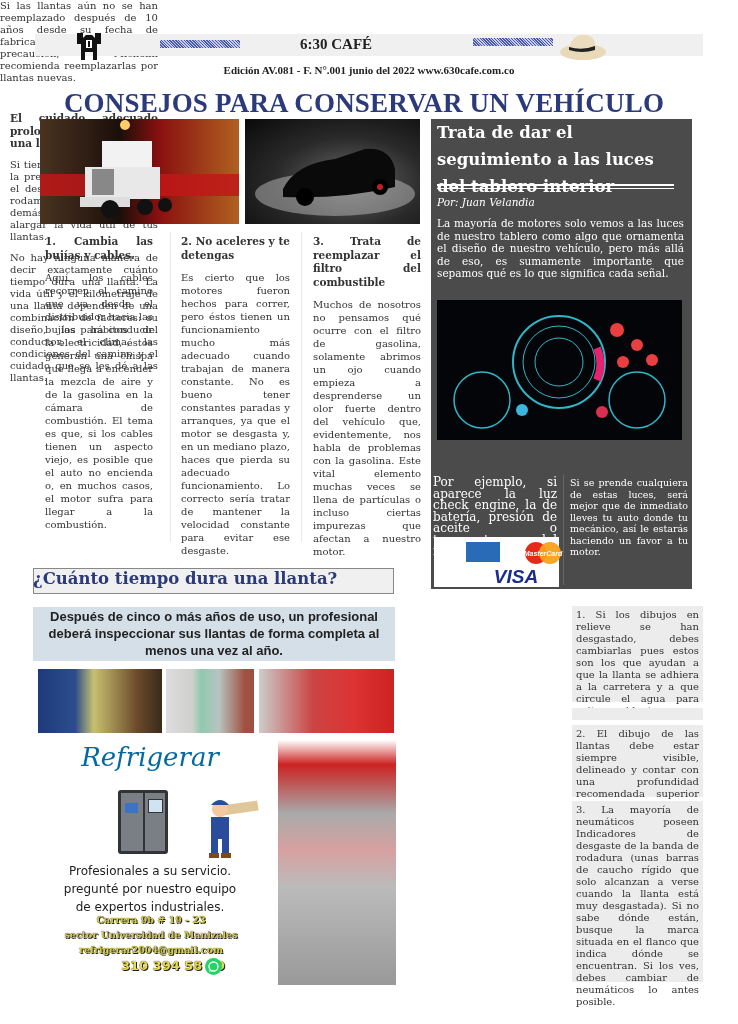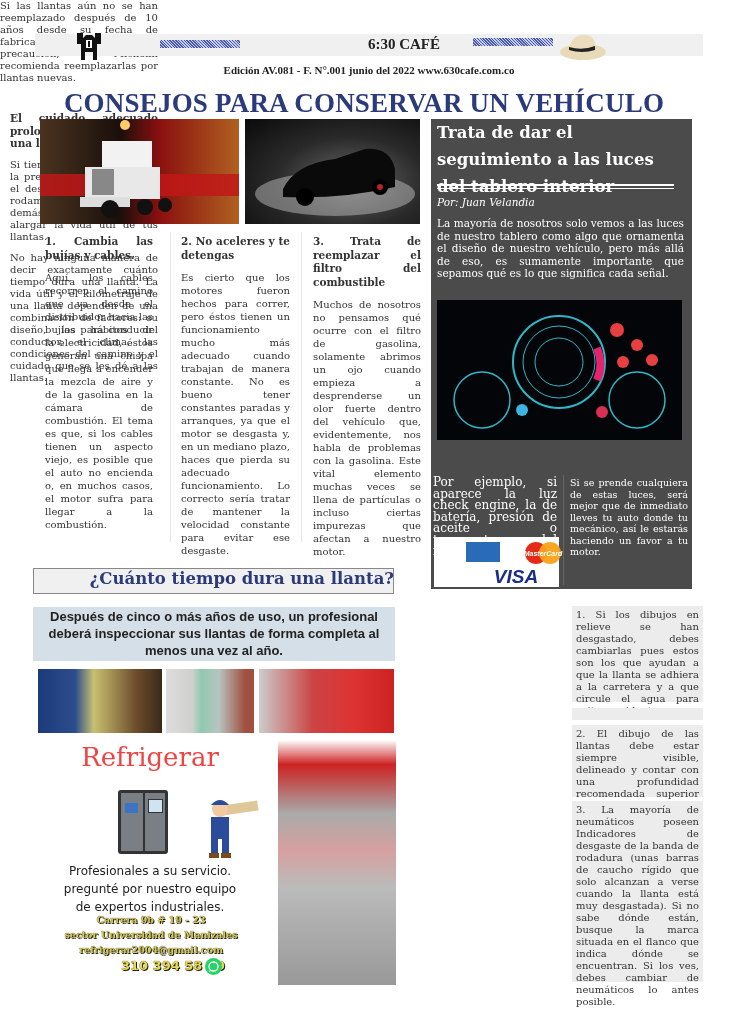--- a/index.html
+++ b/index.html
@@ -6,21 +6,21 @@
   html, body { width: 738px; height: 1024px; background: #ffffff; overflow: hidden; }
   body { position: relative; font-family: "DejaVu Serif", serif; color: #333; }
   .abs { position: absolute; }
 
   
   #mast { left: 35px; top: 34px; width: 668px; height: 22px; background: #f0f0f0; }
   #logo { left: 74px; top: 30px; width: 30px; height: 32px; }
   .hatch { height: 8px; background: repeating-linear-gradient(45deg, #4a5aa8 0 1px, #c6cbe6 1px 2px); }
   #hatch-l { left: 160px; top: 40px; width: 80px; }
   #hatch-r { left: 473px; top: 38px; width: 80px; }
-  #mast-title { left: 300px; top: 36px; width: 140px; text-align: right; font-family: "Liberation Serif", serif; font-weight: bold; font-size: 15px; color: #222; }
+  #mast-title { left: 300px; top: 36px; width: 140px; text-align: left; font-family: "Liberation Serif", serif; font-weight: bold; font-size: 15px; color: #222; }
   #hat { left: 557px; top: 30px; width: 50px; height: 32px; }
   #edition { left: 60px; top: 64px; width: 618px; text-align: center; font-family: "Liberation Serif", serif; font-weight: bold; font-size: 11px; color: #222; }
   #main-title { left: 30px; top: 88px; width: 668px; text-align: center; font-family: "Liberation Serif", serif; font-weight: bold; font-size: 27px; color: #2b3a7a; letter-spacing: 0.2px; }
 
   
   .photo { position: absolute; overflow: hidden; }
   #truck-photo { left: 40px; top: 119px; width: 199px; height: 105px; background: linear-gradient(90deg, #4a3320 0%, #1a0f0a 40%, #8a1010 60%, #b06020 100%); }
   #car-photo { left: 245px; top: 119px; width: 175px; height: 105px; background: radial-gradient(ellipse at 60% 60%, #6a6a6a 0%, #2a2a2a 50%, #0a0a0a 100%); }
 
   
@@ -39,30 +39,30 @@
   #dark-byline { left: 437px; top: 196px; font-size: 10.5px; color: #fff; font-style: italic; }
   #dark-intro { left: 437px; top: 217px; width: 247px; font-size: 10.5px; line-height: 12.5px; color: #fff; text-align: justify; }
   #dash-photo { left: 437px; top: 300px; width: 245px; height: 140px; background: #030508; }
   #dark-col-a { left: 433px; top: 477px; width: 124px; font-size: 12px; line-height: 11.5px; color: #fff; text-align: justify; }
   #dark-col-b { left: 570px; top: 477px; width: 118px; font-size: 9.5px; line-height: 11.5px; color: #fff; text-align: justify; }
   #dark-vsep { left: 563px; top: 475px; width: 1px; height: 110px; background: #666; }
   #cards { left: 434px; top: 537px; width: 125px; height: 50px; background: #fff; padding-left: 20px; }
 
   
   #llanta-box { left: 33px; top: 568px; width: 361px; height: 26px; background: #f0f0f0; border: 1px solid #888; }
-  #llanta-title { left: 33px; top: 569px; width: 361px; text-align: right; font-size: 16.5px; font-weight: bold; color: #2b3a7a; }
+  #llanta-title { left: 33px; top: 569px; width: 361px; text-align: left; font-size: 16.5px; font-weight: bold; color: #2b3a7a; }
   #callout { left: 33px; top: 607px; width: 362px; height: 54px; background: #d5dfe8; }
   #callout-text { left: 36px; top: 608px; width: 356px; text-align: center; font-family: "Liberation Sans", sans-serif; font-weight: bold; font-size: 13px; line-height: 17px; color: #222; }
 
   #shop1 { left: 38px; top: 669px; width: 124px; height: 64px; background: linear-gradient(90deg, #1d3a7a 0%, #2c4d8c 30%, #c8c070 45%, #6b4a2a 80%, #3a2a1a 100%); }
   #shop2 { left: 166px; top: 669px; width: 88px; height: 64px; background: linear-gradient(90deg, #ddd 0%, #cfd0cc 30%, #8fc9b0 40%, #b8c4c0 60%, #a05040 90%); }
   #shop3 { left: 259px; top: 669px; width: 135px; height: 64px; background: linear-gradient(90deg, #ccc 0%, #c44 40%, #d33 70%, #c22 100%); }
   #shop4 { left: 278px; top: 740px; width: 118px; height: 245px; background: linear-gradient(180deg, #fff 0%, #c22 10%, #aaa 30%, #d7a0a0 45%, #bbb 60%, #999 100%); }
 
-  #refri-logo { left: 80px; top: 742px; width: 140px; text-align: center; font-family: "DejaVu Serif", serif; font-size: 26px; color: #ef4444; }
+  #refri-logo { left: 80px; top: 742px; width: 140px; text-align: center; font-family: "DejaVu Serif", serif; font-style: italic; font-size: 26px; color: #0369a1; }
   #fridge { left: 118px; top: 790px; width: 50px; height: 64px; background: #7a7f86; border: 3px solid #333; border-radius: 3px; }
   #worker { left: 200px; top: 795px; width: 60px; height: 64px; }
   .ad-line { position: absolute; left: 45px; width: 210px; text-align: center; font-family: "DejaVu Sans", sans-serif; font-size: 12px; color: #222; }
   .ad-gold { position: absolute; left: 35px; width: 232px; text-align: center; font-family: "DejaVu Serif", serif; font-weight: bold; font-size: 9.5px; color: #d8cc50; text-shadow: 0 0 1px #000, 1px 1px 0 #222; }
   #ad-phone { left: 85px; top: 958px; width: 140px; text-align: right; font-family: "DejaVu Sans", sans-serif; font-weight: bold; font-size: 13px; color: #e8da4e; text-shadow: 0 0 1px #000, 1px 1px 0 #222; }
   #wa-icon { left: 205px; top: 958px; width: 17px; height: 17px; border-radius: 50%; background: #25d366; }
 
   #col4 { left: 402px; top: 604px; width: 158px; font-size: 10px; line-height: 12px; color: #333; text-align: justify; }
   #col4 h3 { font-size: 10.5px; line-height: 12.5px; font-weight: bold; margin: 28px 0 9px 10px; text-align: justify; }
   #col4 .p2 { margin-left: 10px; }
@@ -127,21 +127,21 @@
 <div class="col" id="col3">
   <h3>3. Trata de reemplazar el filtro del combustible</h3>
   <p>Muchos de nosotros no pensamos qué ocurre con el filtro de gasolina, solamente abrimos un ojo cuando empieza a desprenderse un olor fuerte dentro del vehículo que, evidentemente, nos habla de problemas con la gasolina. Este vital elemento muchas veces se llena de partículas o incluso ciertas impurezas que afectan a nuestro motor.</p>
 </div>
 
 <div class="abs" id="dark-panel"></div>
 <div class="abs" id="dark-title">Trata de dar el seguimiento a las luces del tablero interior</div>
 <div class="abs" id="dark-rule1"></div>
 <div class="abs" id="dark-rule2"></div>
 <div class="abs" id="dark-byline">Por: Juan Velandia</div>
-<div class="abs" id="dark-intro">La mayoría de nosotros solo vemos a las luces de nuestro tablero como algo que ornamenta el diseño de nuestro vehículo, pero más allá de eso, es sumamente importante que sepamos qué es lo que significa cada señal.</div>
+<div class="abs" id="dark-intro">La mayoría de motores solo vemos a las luces de nuestro tablero como algo que ornamenta el diseño de nuestro vehículo, pero más allá de eso, es sumamente importante que sepamos qué es lo que significa cada señal.</div>
 <div class="abs photo" id="dash-photo">
   <svg width="245" height="140" viewBox="0 0 245 140">
     <circle cx="122" cy="62" r="46" fill="none" stroke="#2fb6c9" stroke-width="2"></circle>
     <circle cx="122" cy="62" r="36" fill="none" stroke="#2fb6c9" stroke-width="1"></circle>
     <circle cx="122" cy="62" r="24" fill="none" stroke="#2fb6c9" stroke-width="1"></circle>
     <path d="M160 48 A40 40 0 0 1 160 80" stroke="#e3236e" stroke-width="8" fill="none"></path>
     <circle cx="45" cy="100" r="28" fill="none" stroke="#2fb6c9" stroke-width="1.5"></circle>
     <circle cx="200" cy="100" r="28" fill="none" stroke="#2fb6c9" stroke-width="1.5"></circle>
     <circle cx="180" cy="30" r="7" fill="#e84040"></circle>
     <circle cx="200" cy="45" r="6" fill="#e84040"></circle>

